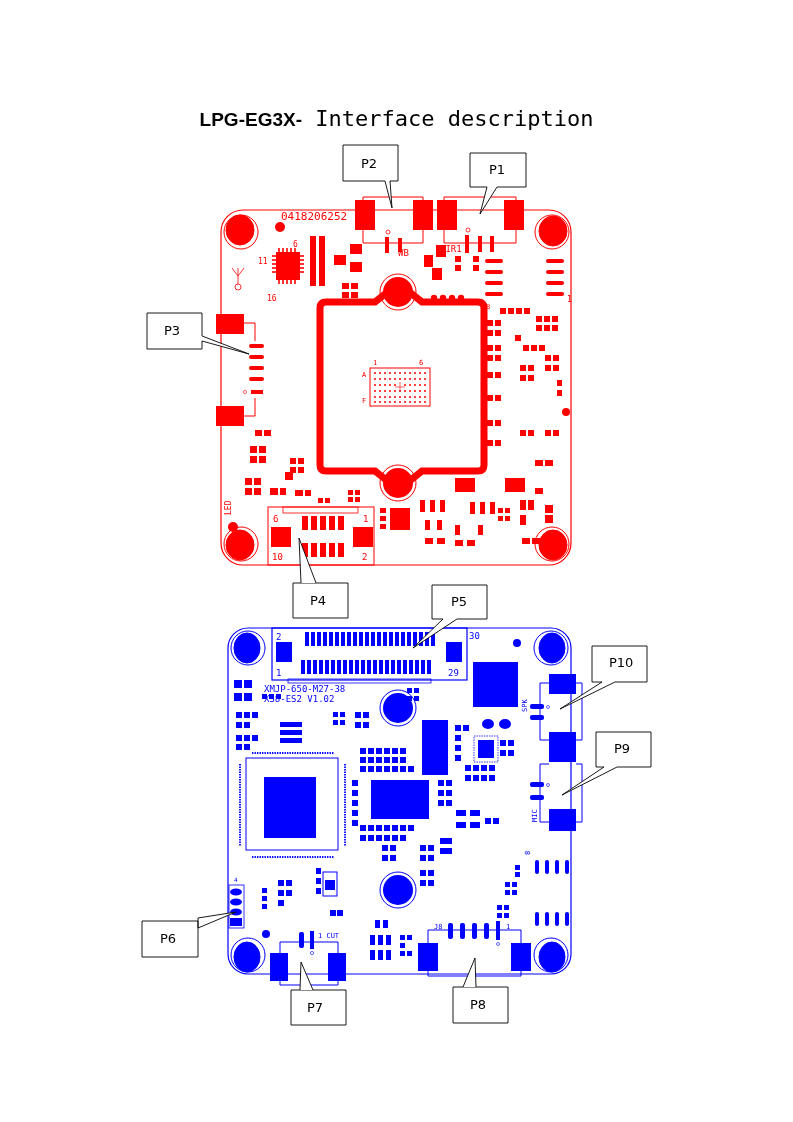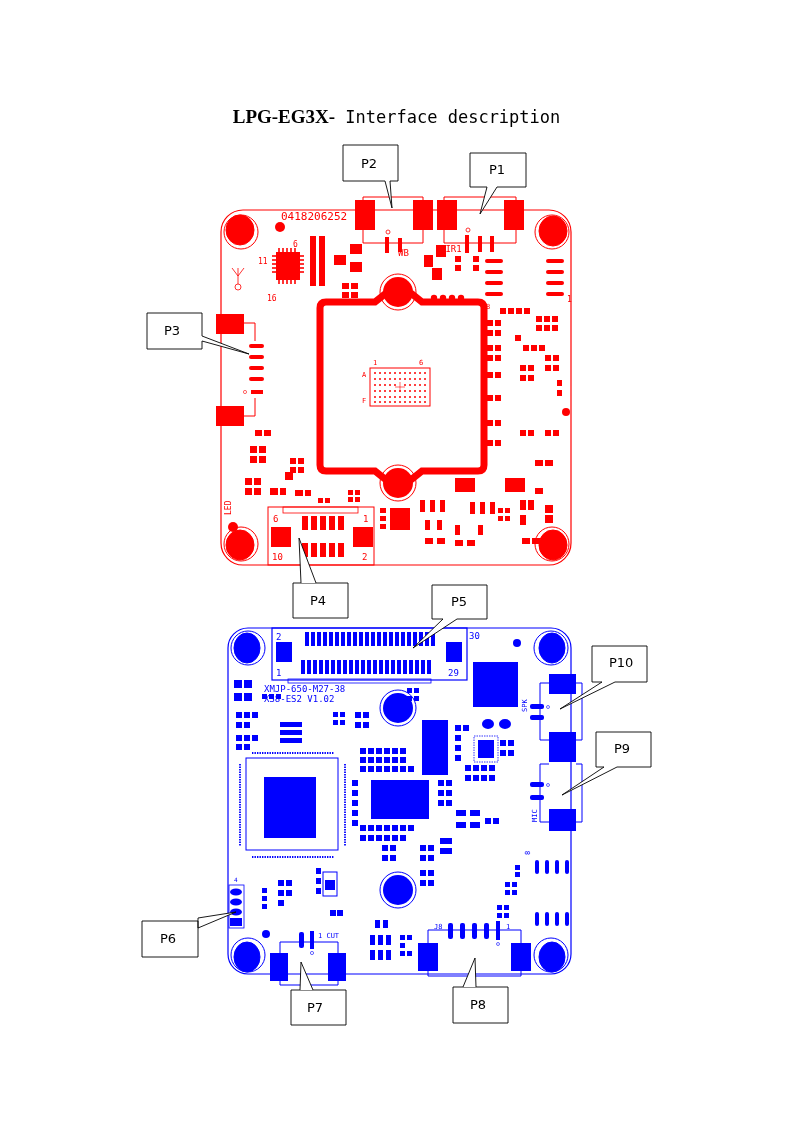--- a/index.html
+++ b/index.html
@@ -1,19 +1,19 @@
 <!DOCTYPE html>
 <html><head>
 <meta charset="utf-8">
 <style>
   html,body{margin:0;padding:0;background:#ffffff;}
   body{width:793px;height:1122px;position:relative;overflow:hidden;font-family:"DejaVu Sans","Liberation Sans",sans-serif;}
   .title{position:absolute;left:0;top:106px;width:793px;text-align:center;white-space:nowrap;}
-  .title .t-bold{font-family:Liberation Serif, serif;font-weight:bold;font-size:19px;color:#000;text-align:center;}
-  .title .t-mono{font-family:"DejaVu Sans Mono","Liberation Mono",monospace;font-size:17px;color:#000;margin-top:39px;}
+  .title .t-bold{font-family:Liberation Sans, sans-serif;font-weight:bold;font-size:19px;color:#000;text-align:center;}
+  .title .t-mono{font-family:"DejaVu Sans Mono","Liberation Mono",monospace;font-size:22px;color:#000;margin-top:39px;}
   svg.diagram{position:absolute;left:0;top:0;}
   .callout-text{font-family:"DejaVu Sans","Liberation Sans",sans-serif;font-size:13px;fill:#000;}
   .silk{font-family:"DejaVu Sans Mono","Liberation Mono",monospace;}
 </style>
 </head>
 <body>
 
 <div class="title">
   <span class="t-bold">LPG-EG3X</span><span class="t-bold">-</span><span class="t-mono"> Interface description</span>
 </div>

